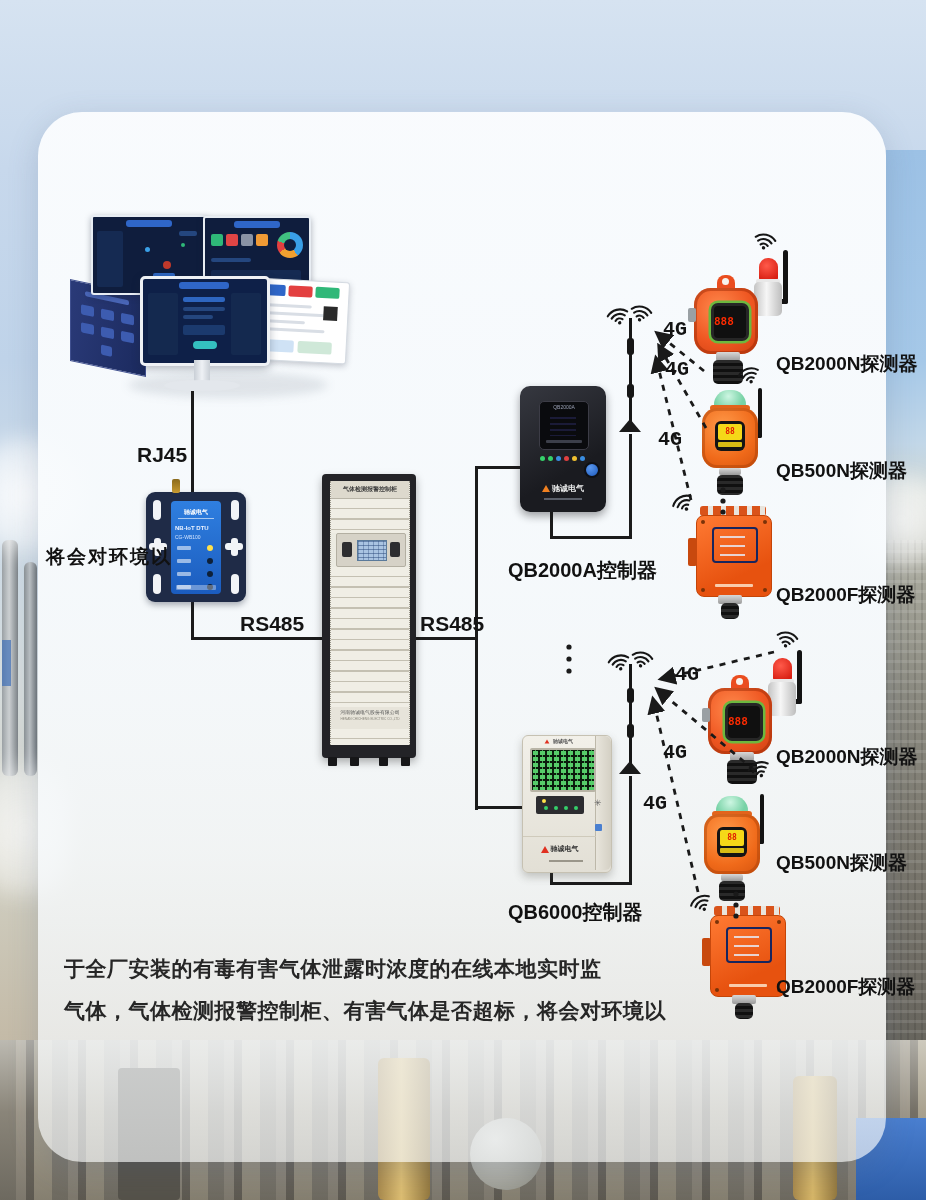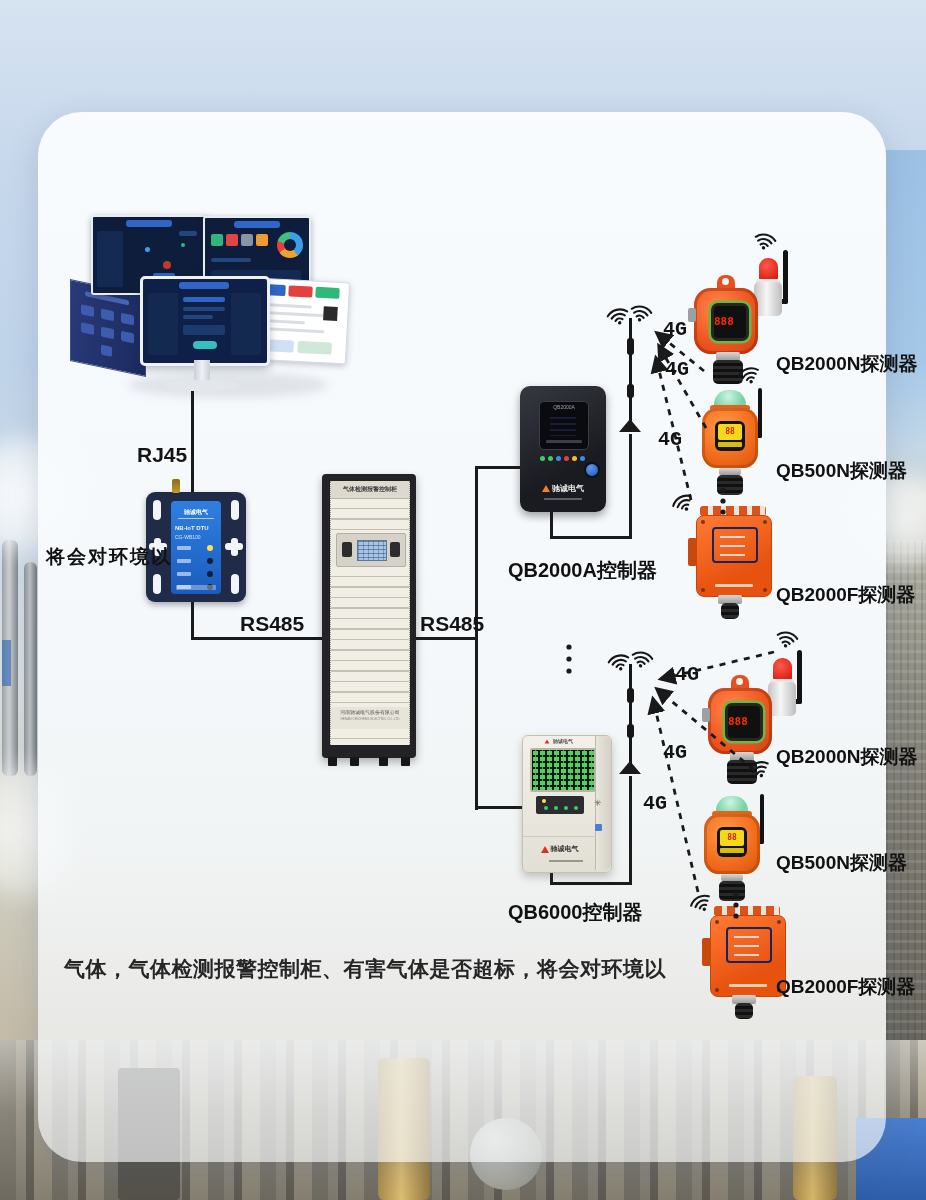--- a/index.html
+++ b/index.html
@@ -470,16 +470,17 @@
   <div class="abs det-label" style="left:776px;top:850px;">QB500N探测器</div>
   <div class="abs det-label" style="left:776px;top:974px;">QB2000F探测器</div>
   <div class="abs g4" style="left:663px;top:318px;">4G</div>
   <div class="abs g4" style="left:665px;top:358px;">4G</div>
   <div class="abs g4" style="left:658px;top:428px;">4G</div>
   <div class="abs g4" style="left:675px;top:663px;">4G</div>
   <div class="abs g4" style="left:663px;top:741px;">4G</div>
   <div class="abs g4" style="left:643px;top:792px;">4G</div>
 
   <div class="abs desc">
+    <div>于全厂安装的有毒有害气体泄露时浓度的在线本地实时监</div>
     <div>气体，气体检测报警控制柜、有害气体是否超标，将会对环境以</div>
   </div>
 
 </div>
 
 </body></html>

